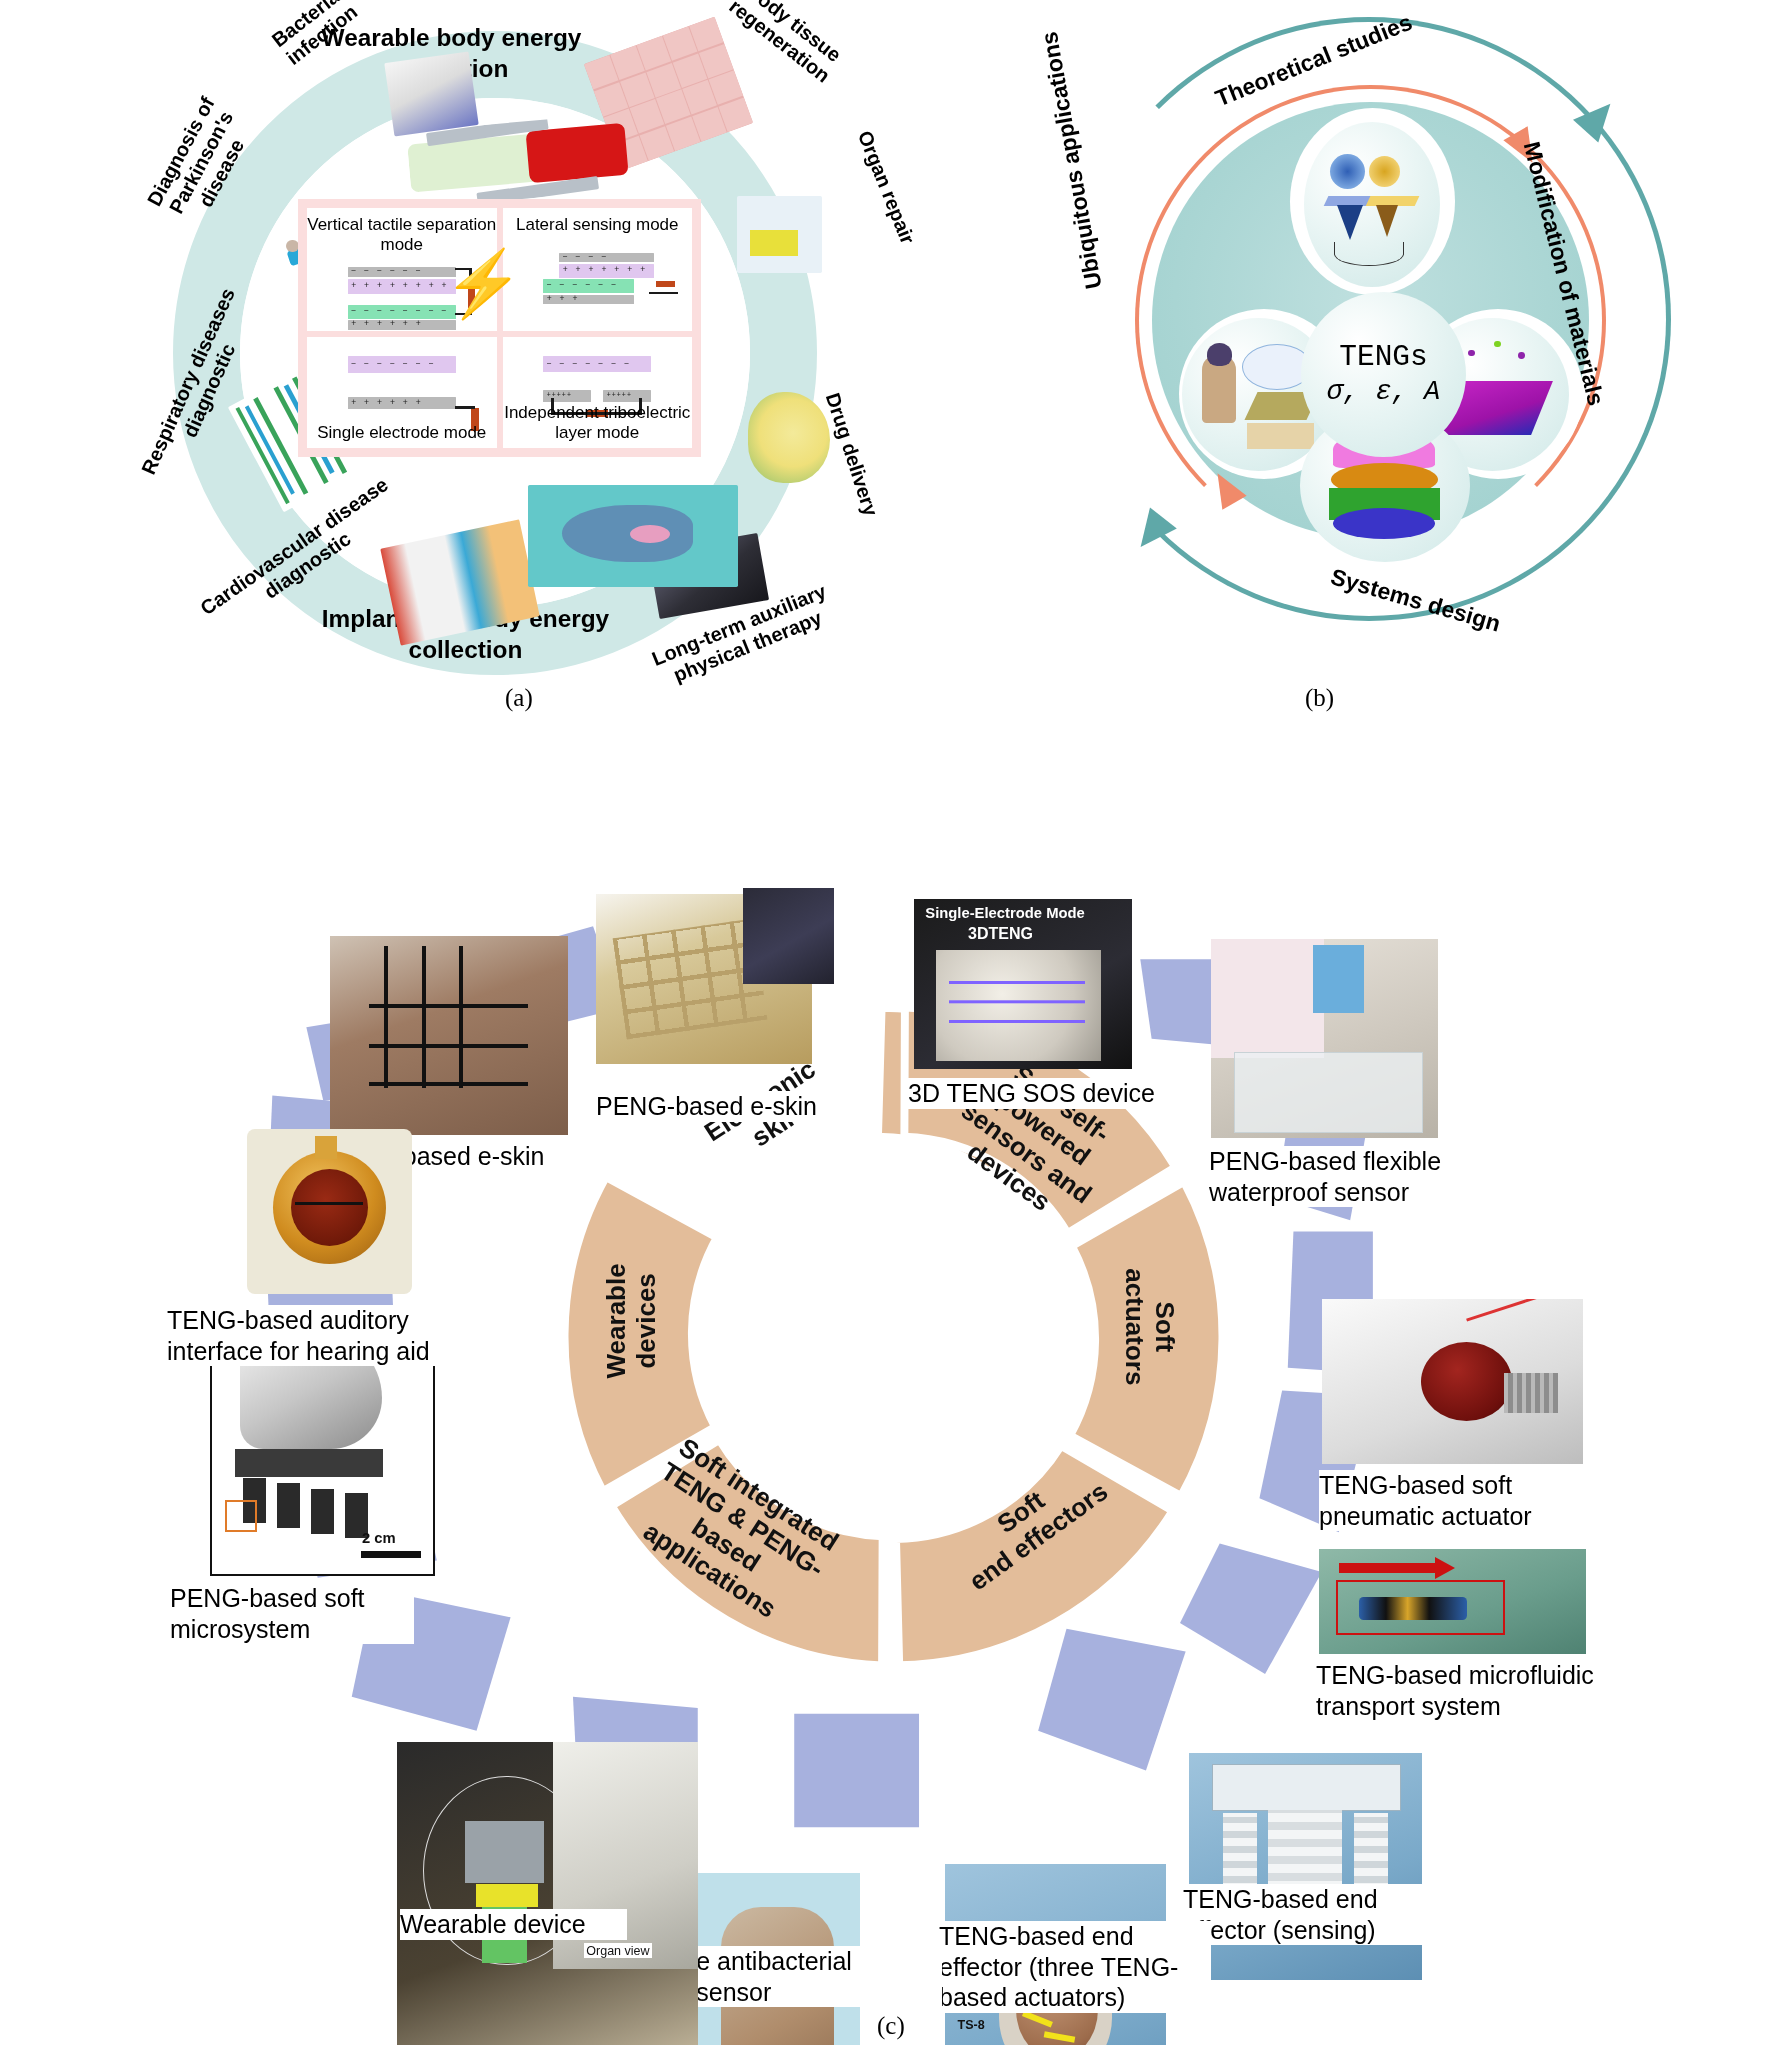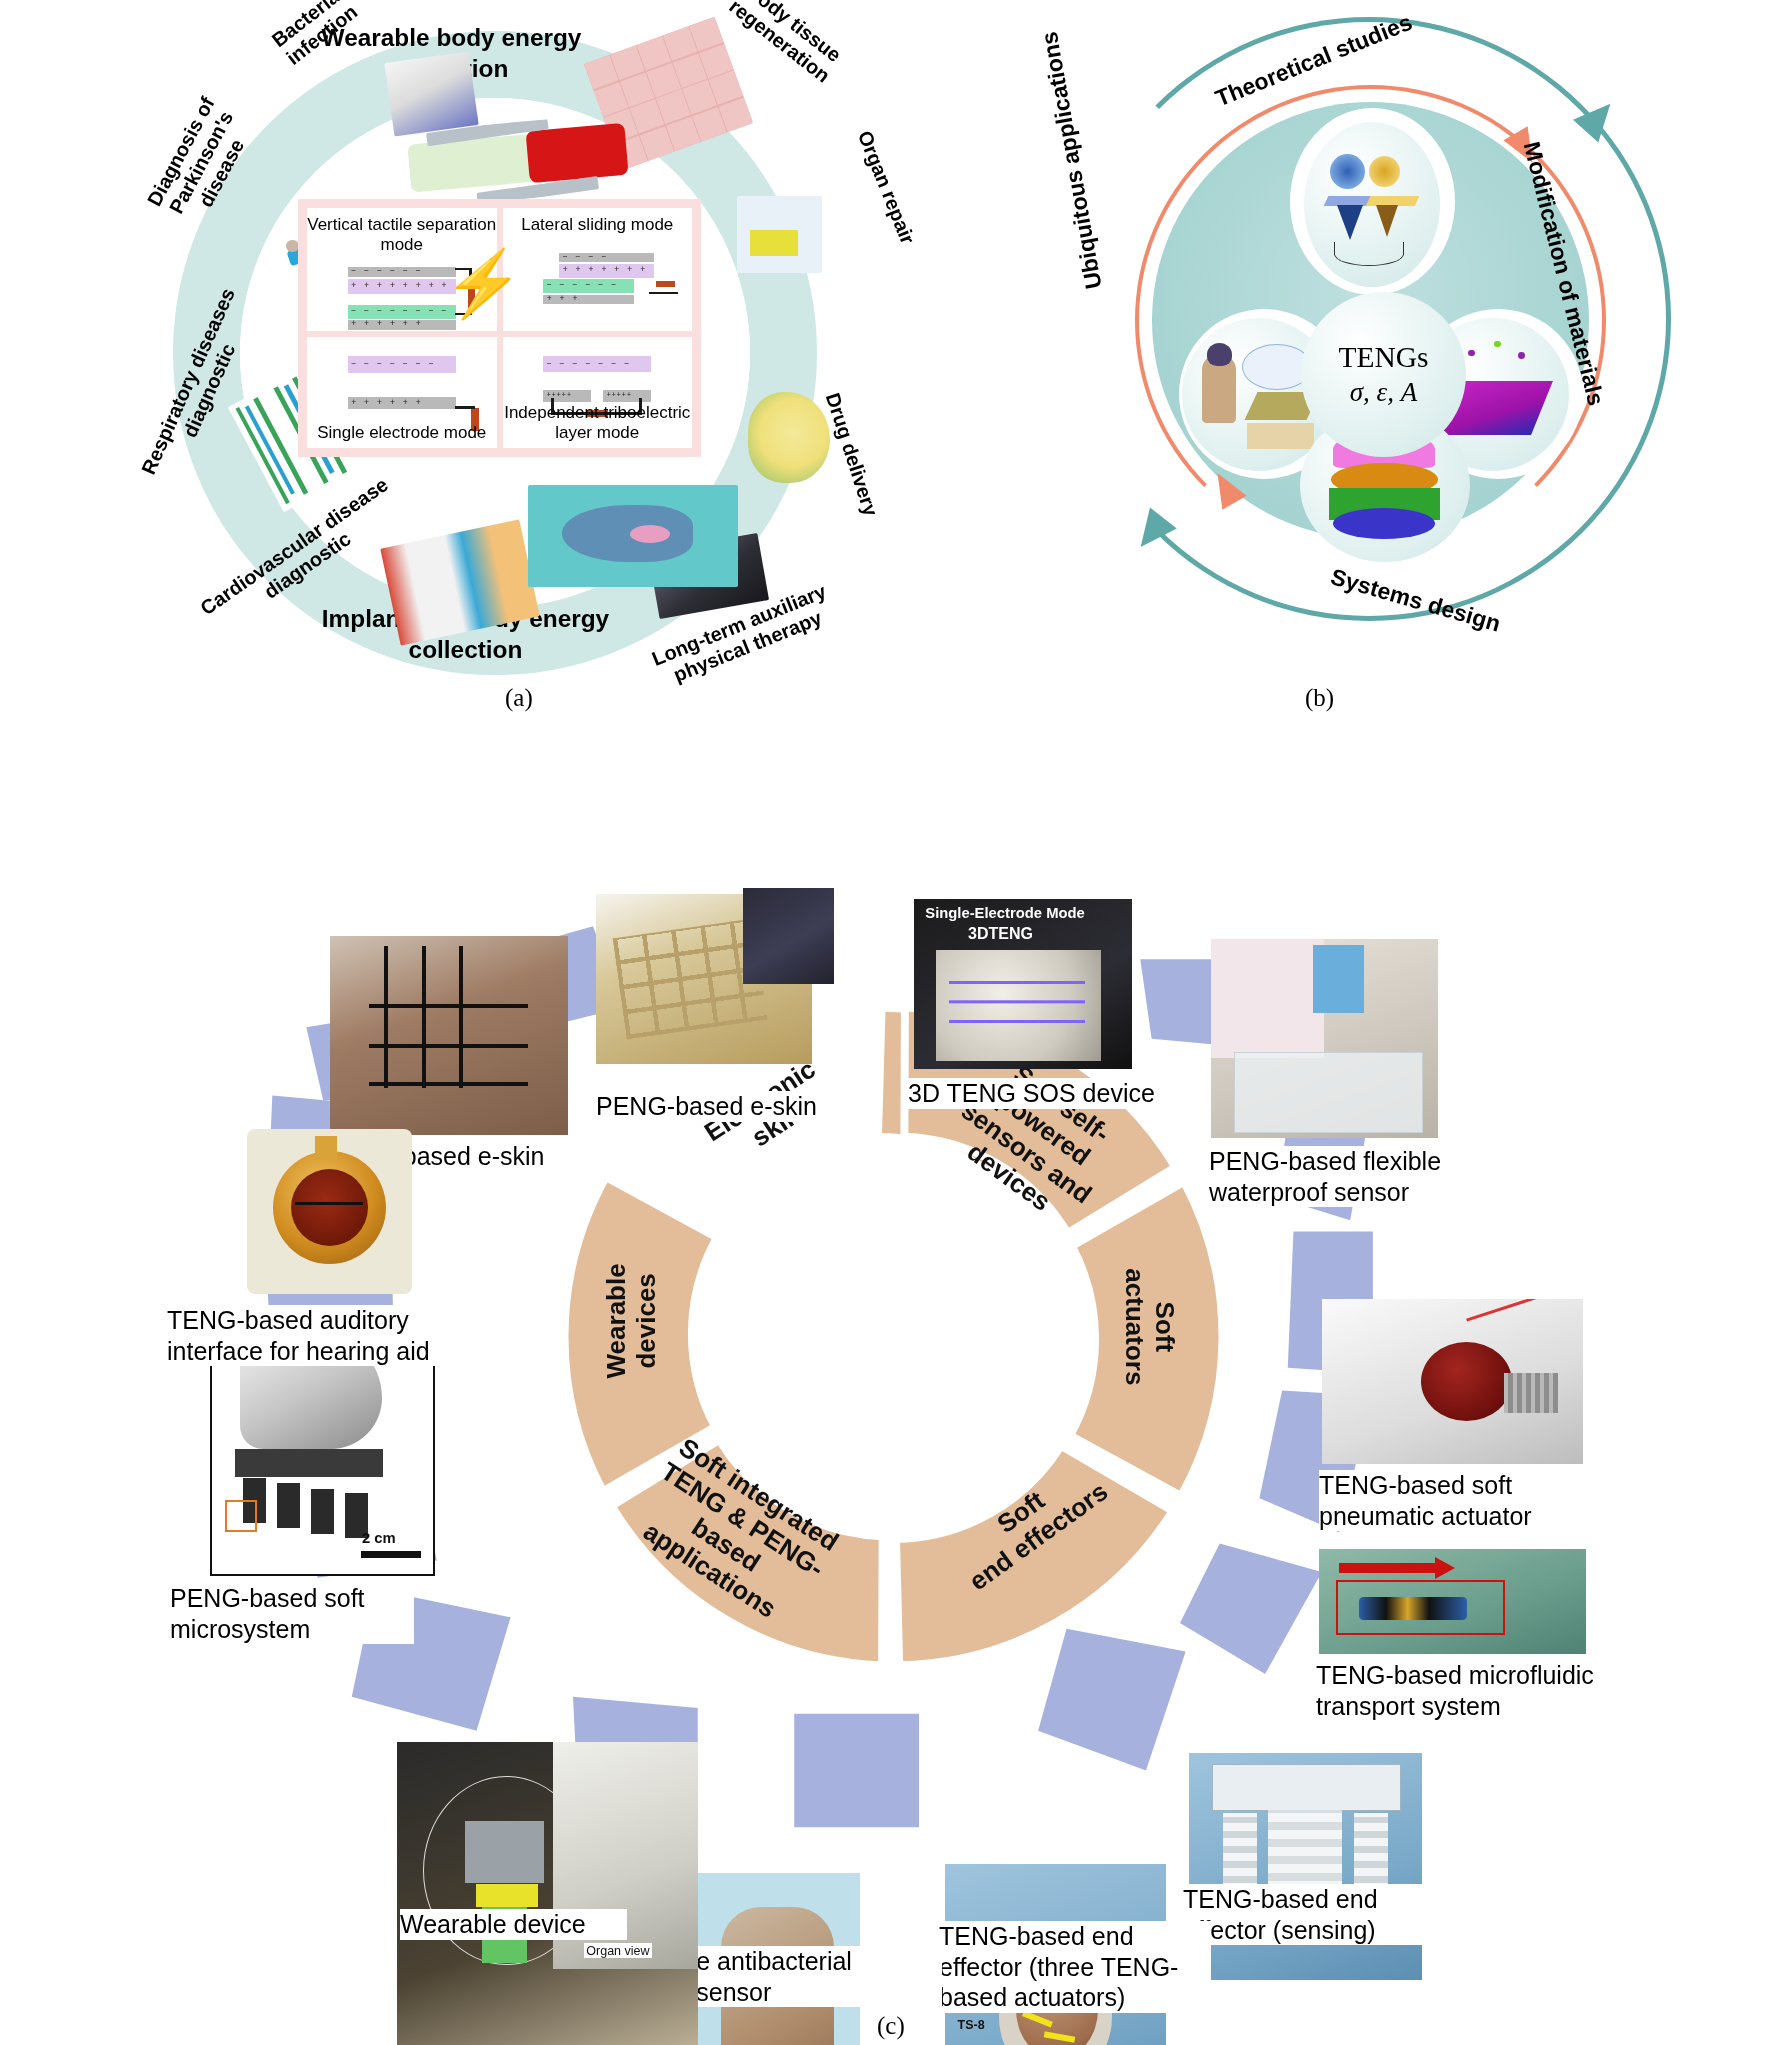--- a/index.html
+++ b/index.html
@@ -48,21 +48,21 @@
            border:5.1px solid #5fa8a8;box-sizing:border-box;
            border-left-color:transparent;}
   .b-orange{position:absolute;left:170px;top:85px;width:471px;height:471px;border-radius:50%;
             border:4.5px solid #f08a6a;box-sizing:border-box;border-bottom-color:transparent;}
   .b-disc{position:absolute;left:187px;top:102px;width:437px;height:437px;border-radius:50%;
           background:radial-gradient(circle at 50% 45%, #bfe0df 0%, #a9d5d3 60%, #9ccfcd 100%);}
   .b-lobe{position:absolute;border-radius:50%;background:#fff;}
   .b-bubble{position:absolute;border-radius:50%;
             background:radial-gradient(circle at 35% 30%, #ffffff 0%, #e9f5f4 45%, #cfe8e7 100%);
             display:flex;align-items:center;justify-content:center;text-align:center;}
-  .b-center-txt{font-family:Liberation Serif, serif;line-height:1.25;}
+  .b-center-txt{font-family:Liberation Mono, monospace;line-height:1.25;}
   .b-center-txt .t1{font-size:29.5px;}
   .b-center-txt .t2{font-size:27px;font-style:italic;}
   .b-lbl{position:absolute;font-size:23px;font-weight:700;white-space:nowrap;}
   .arrowhead{position:absolute;width:0;height:0;}
 
   
   #panel-c{left:0;top:732px;width:1787px;height:1314px;}
   .donut{position:absolute;left:553px;top:264px;width:681px;height:681px;}
   .seg-label{position:absolute;font-size:26px;font-weight:700;color:#111;text-align:center;line-height:1.15;white-space:pre-line;}
   .donut-hole{position:absolute;left:162px;top:162px;width:357px;height:357px;border-radius:50%;background:#fff;
@@ -179,21 +179,21 @@
           </div>
         <div class="res" style="right:-19.3px;top:19.3px;"></div>
         <div class="wire" style="right:-16px;top:2.3px;width:17px;height:2.3px;"></div>
         <div class="wire" style="right:-16px;top:47px;width:17px;height:2.3px;"></div>
         <div class="wire" style="right:-16px;top:2.3px;width:2.3px;height:19.3px;"></div>
         <div class="wire" style="right:-16px;top:42px;width:2.3px;height:6.8px;"></div>
       </div>
     </div>
 
     <div class="mode-cell top">
-      <div class="mtxt">Lateral sliding
+      <div class="mtxt">Lateral sensing
 mode</div>
       <div class="stack" style="margin-top:16px;">
         <div class="lyr grey" style="margin-left:16px;width:95px;">
             <span class="chg">− − − −</span>
           </div>
         <div class="lyr purple" style="margin-left:16px;width:95px;height:13.6px;">
             <span class="chg" style="line-height:13.6px;">+ + + + + + +</span>
           </div>
         <div class="lyr green" style="width:91px;height:13.6px;">
             <span class="chg" style="line-height:13.6px;">− − − − − −</span>

